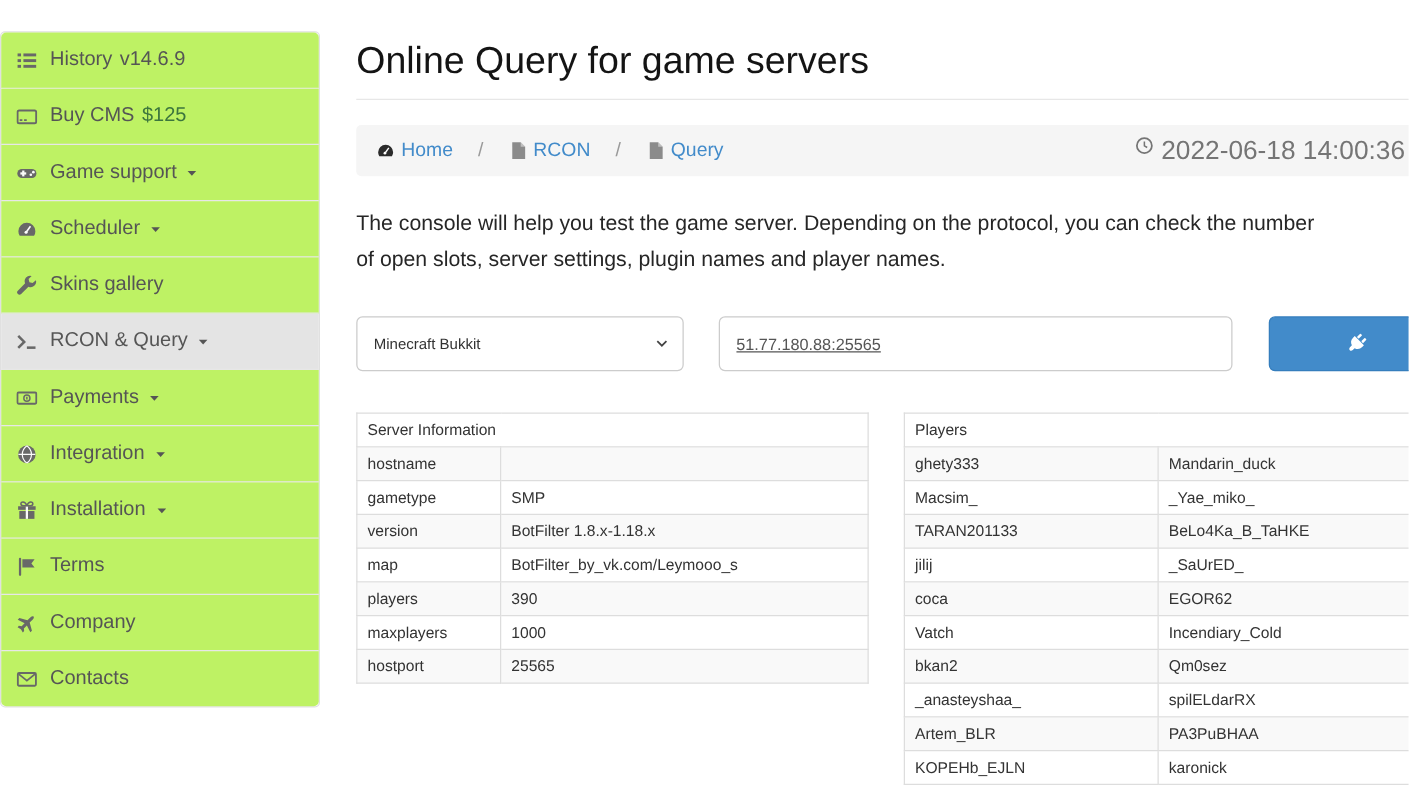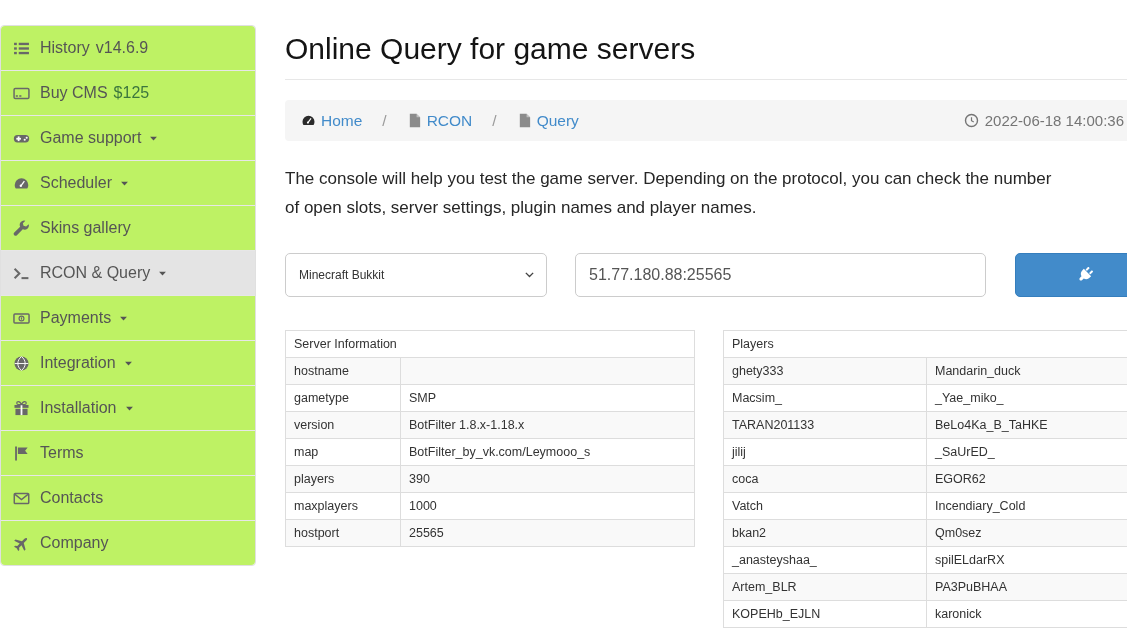--- a/index.html
+++ b/index.html
@@ -40,39 +40,39 @@
     margin-top:20px; height:41px; background:#f5f5f5; border-radius:4px;
     display:flex; align-items:center; padding:0 16px; box-sizing:border-box;
     font-size:15.5px;
   }
   .bc-link { display:inline-flex; align-items:center; gap:5px; color:var(--accent,#428bca); text-decoration:none; cursor:pointer; }
   .bc-icon { display:inline-flex; }
   .bc-icon svg { width:15px; height:15px; }
   .bc-icon.dark { color:#2b2b2b; }
   .bc-icon.file { color:#8b8b8b; }
   .bc-sep { color:#9a9a9a; margin:0 8px; }
-  .bc-time { margin-left:auto; display:inline-flex; align-items:center; gap:6px; color:#757575; font-size:15px; white-space:nowrap; }
+  .bc-time { margin-left:auto; display:inline-flex; align-items:flex-start; gap:6px; color:#757575; font-size:21px; white-space:nowrap; }
   .bc-time svg { width:15px; height:15px; }
   .description { margin-top:23px; font-size:17px; color:#262626; line-height:29px; }
   .desc-line { white-space:nowrap; }
   
   .query-form { margin-top:31px; display:flex; align-items:center; }
   .select-wrap { position:relative; width:262px; flex:none; }
   .protocol-select {
     width:262px; height:44px; border:1px solid #ccc; border-radius:5px;
     background:#fff; font-size:12px; color:#333; padding:0 30px 0 13px;
     appearance:none; -webkit-appearance:none; -moz-appearance:none;
     font-family:"Liberation Sans", sans-serif;
   }
   .select-chevron { position:absolute; right:11px; top:15px; color:#444; pointer-events:none; display:inline-flex; }
   .select-chevron svg { width:13px; height:13px; }
   .address-input {
     margin-left:28px; width:411px; height:44px; box-sizing:border-box; flex:none;
     border:1px solid #ccc; border-radius:5px; padding:0 13px;
-    font-size:16px; color:#555; font-family:"Liberation Sans", sans-serif;
+    font-size:13px; color:#555; font-family:"Liberation Sans", sans-serif;text-decoration:underline;
   }
   .connect-btn {
     margin-left:29px; width:140px; height:44px; flex:none;
     background:var(--accent,#428bca); border:1px solid #357ebd; border-radius:5px;
     color:#fff; display:flex; align-items:center; justify-content:center; cursor:pointer;
   }
   .connect-btn svg { width:18px; height:18px; }
   
   .tables-row { margin-top:33px; display:flex; align-items:flex-start; }
   table.info-table {
@@ -221,36 +221,36 @@
         <span class="s-icon">
           <svg viewBox="0 0 16 16" fill="currentColor">
             <rect x="2" y="1.2" width="1.7" height="13.6" rx="0.85"></rect>
             <path d="M4.6 2.3h9.2l-2.4 3.1 2.4 3.1H4.6z"></path>
           </svg>
         </span>
         <span class="s-label">Terms</span>
       </a>
       <a class="side-item">
         <span class="s-icon">
+          <svg viewBox="0 0 16 16" fill="currentColor">
+            <g transform="rotate(45 8 8)">
+              <path d="M8 .9c.7 0 1.2.9 1.2 2v3.3l5.5 3.1v1.7L9.2 9.2v3.2l1.6 1.3v1.4L8 14.4l-2.8.7v-1.4l1.6-1.3V9.2L1.3 11V9.3l5.5-3.1V2.9c0-1.1.5-2 1.2-2z"></path>
+            </g>
+          </svg>
+        </span>
+        <span class="s-label">Company</span>
+      </a>
+      <a class="side-item">
+        <span class="s-icon">
           <svg viewBox="0 0 16 16">
             <rect x="1.2" y="3.2" width="13.6" height="9.6" rx="0.9" fill="none" stroke="currentColor" stroke-width="1.4"></rect>
             <path d="M1.9 4.1L8 9l6.1-4.9" fill="none" stroke="currentColor" stroke-width="1.3"></path>
           </svg>
         </span>
         <span class="s-label">Contacts</span>
-      </a>
-      <a class="side-item">
-        <span class="s-icon">
-          <svg viewBox="0 0 16 16" fill="currentColor">
-            <g transform="rotate(45 8 8)">
-              <path d="M8 .9c.7 0 1.2.9 1.2 2v3.3l5.5 3.1v1.7L9.2 9.2v3.2l1.6 1.3v1.4L8 14.4l-2.8.7v-1.4l1.6-1.3V9.2L1.3 11V9.3l5.5-3.1V2.9c0-1.1.5-2 1.2-2z"></path>
-            </g>
-          </svg>
-        </span>
-        <span class="s-label">Company</span>
       </a>
     </nav>
 
   <main class="main">
 
     <h1 class="page-title">Online Query for game servers</h1>
 
     <div class="breadcrumb-bar">
       <span id="breadcrumb-items" style="display:inline-flex;align-items:center;gap:12px;">
           <a class="bc-link">

